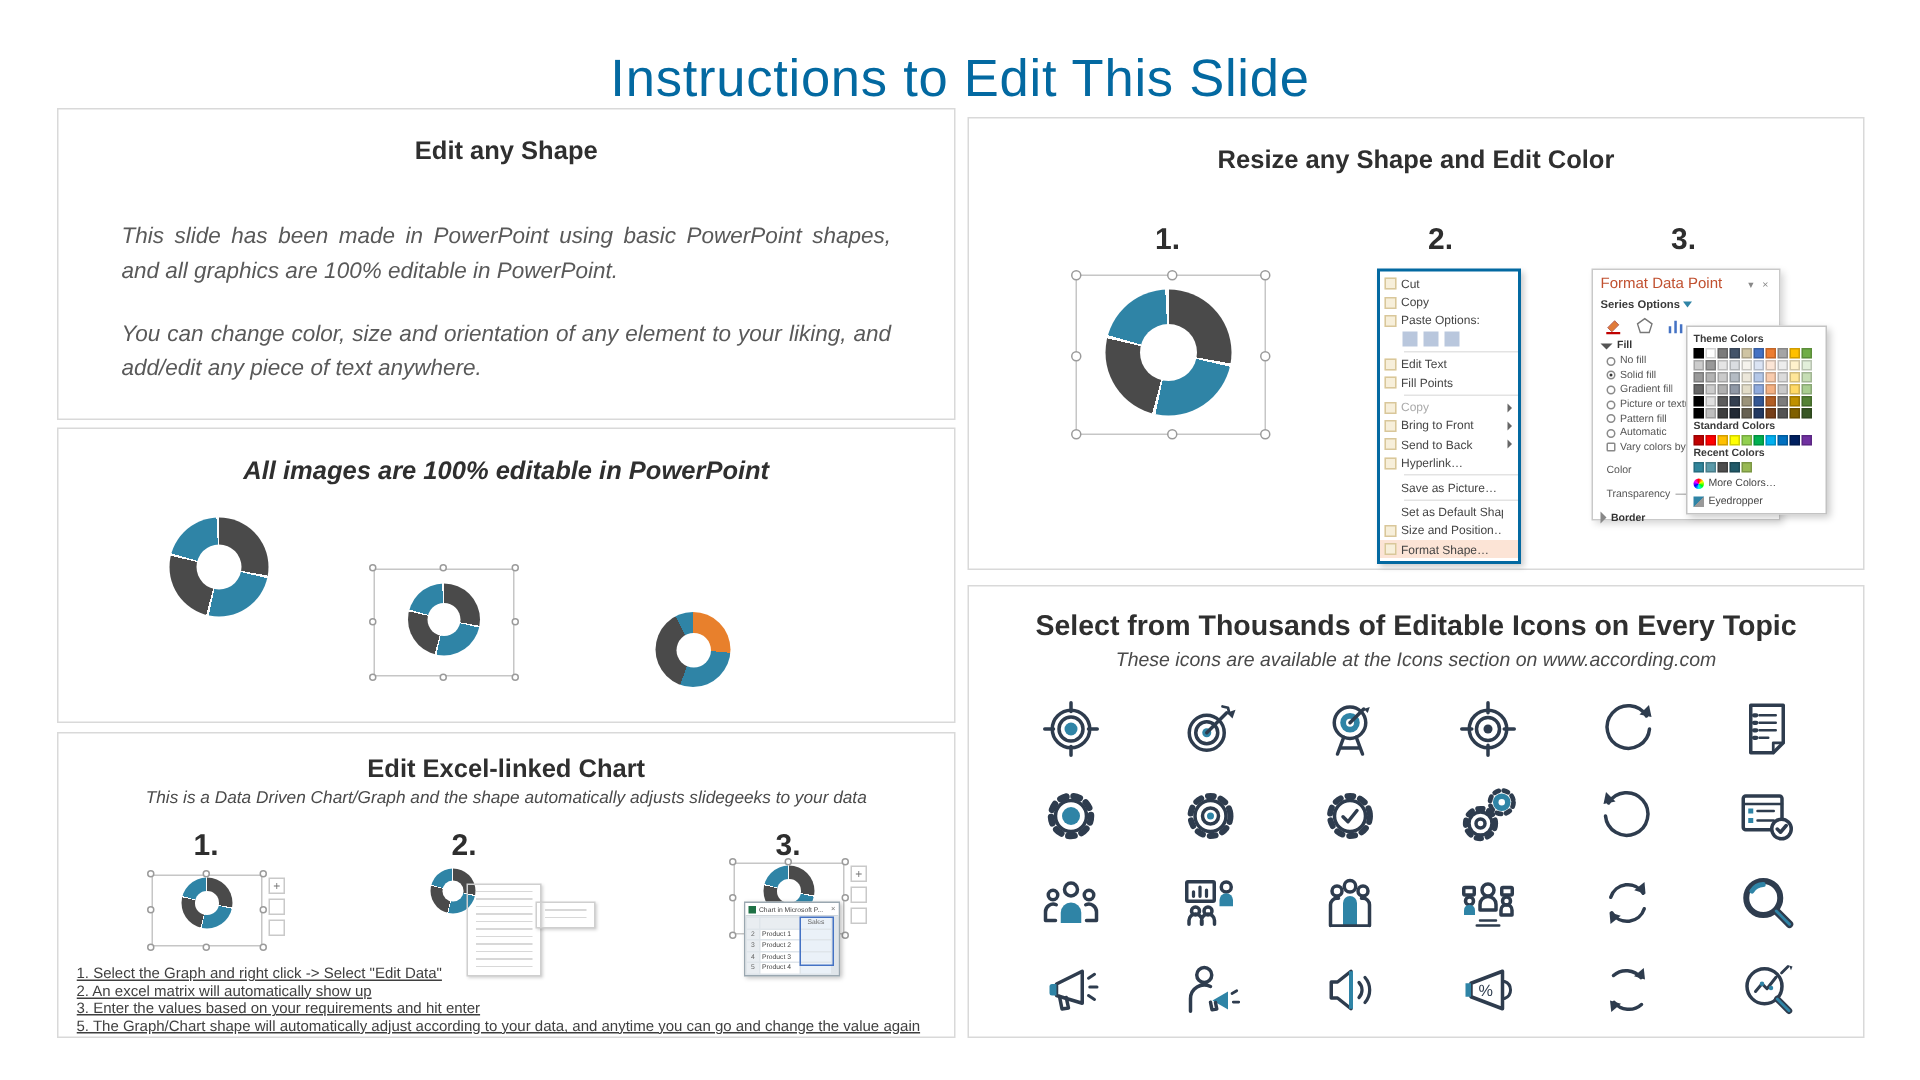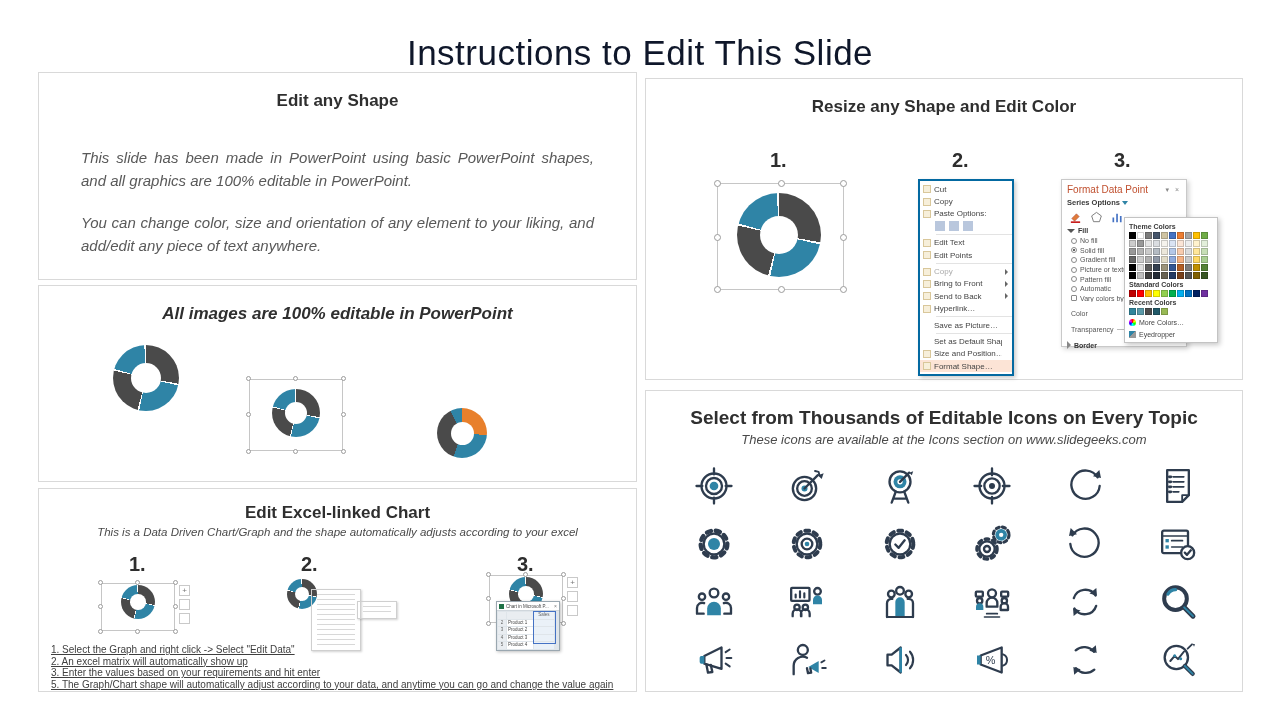--- a/index.html
+++ b/index.html
@@ -1,20 +1,20 @@
 <!DOCTYPE html>
 <html><head>
 <meta charset="utf-8">
 <style>
   html,body{margin:0;padding:0;}
   body{width:1280px;height:720px;position:relative;background:#ffffff;
        font-family:"Liberation Sans","DejaVu Sans",sans-serif;color:#333;overflow:hidden;}
 
   .slide-title{position:absolute;left:0;top:10px;width:1280px;text-align:center;
-       font-size:35px;font-weight:500;color:#0f172a;letter-spacing:.5px;}
+       font-size:35px;font-weight:500;color:#0369a1;letter-spacing:.5px;}
 
   .panel{position:absolute;background:#fff;border:1px solid #d9d9d9;box-sizing:border-box;}
   #panel-edit-shape{left:38px;top:72px;width:599px;height:208px;}
   #panel-images{left:38px;top:285px;width:599px;height:197px;font-style:italic;}
   #panel-excel{left:38px;top:488px;width:599px;height:204px;}
   #panel-resize{left:645px;top:78px;width:598px;height:302px;}
   #panel-icons{left:645px;top:390px;width:598px;height:302px;}
 
   .panel-title{text-align:center;font-size:17px;font-weight:700;color:#2f2f2f;margin-top:18px;}
   .panel-sub{text-align:center;font-size:12.5px;color:#4a4a4a;margin-top:3px;}
@@ -161,21 +161,21 @@
       <span class="h bm"></span>
       <span class="h br"></span>
     </div>
   <div class="donut donut-a" style="left:233px;top:103px;width:48px;height:48px;"></div>
 
   <div class="donut donut-o" style="left:398px;top:122px;width:50px;height:50px;"></div>
 </section>
 
 <section class="panel" id="panel-excel">
   <div class="panel-title" style="margin-top:14px;">Edit Excel-linked Chart</div>
-  <div class="panel-sub it">This is a Data Driven Chart/Graph and the shape automatically  adjusts according  to your excel</div>
+  <div class="panel-sub it">This is a Data Driven Chart/Graph and the shape automatically  adjusts slidegeeks  to your data</div>
 
   <span class="step-num" style="left:90px;top:64px;">1.</span>
   <span class="step-num" style="left:262px;top:64px;">2.</span>
   <span class="step-num" style="left:478px;top:64px;">3.</span>
 
   <div class="sel-frame handles sm" style="left:62px;top:94px;width:72px;height:46px;">
       <span class="h tl"></span>
       <span class="h tm"></span>
       <span class="h tr"></span>
       <span class="h ml"></span>
@@ -297,21 +297,21 @@
       </div>
 
       <div class="cm-row">
         <span class="cm-ico"></span>
         <span class="cm-label">Edit Text</span>
         <span class="cm-arrow"></span>
       </div>
 
       <div class="cm-row">
         <span class="cm-ico"></span>
-        <span class="cm-label">Edit Points</span>
+        <span class="cm-label">Fill Points</span>
         <span class="cm-arrow"></span>
       </div>
 
       <div class="cm-row cm-divider">
 
         <span class="cm-label"></span>
 
       </div>
 
       <div class="cm-row dis">
@@ -548,21 +548,21 @@
     </div>
     <div class="pal-item">
       <span class="pi dropper"></span>
       <span>Eyedropper</span>
     </div>
   </div>
 </section>
 
 <section class="panel" id="panel-icons">
   <div class="panel-title" style="font-size:19px;margin-top:16px;">Select from Thousands of Editable  Icons on Every Topic</div>
-  <div class="panel-sub it" style="font-size:13px;">These icons are available at the  Icons  section on www.slidegeeks.com</div>
+  <div class="panel-sub it" style="font-size:13px;">These icons are available at the  Icons  section on www.according.com</div>
   <div class="icons-grid" id="icons-grid">
       <div class="icon-cell">
         <svg viewBox="0 0 24 24" width="40" height="40" fill="none" stroke="#2e3c4e" stroke-width="1.4" stroke-linecap="round" stroke-linejoin="round">
           <circle cx="12" cy="12" r="7.5"></circle>
           <circle cx="12" cy="12" r="4.8"></circle>
           <circle cx="12" cy="12" r="2.6" fill="#2f84a6" stroke="none"></circle>
           <path d="M12 1.5v3.5M12 19v3.5M1.5 12H5M19 12h3.5"></path>
         </svg>
       </div>
       <div class="icon-cell">

